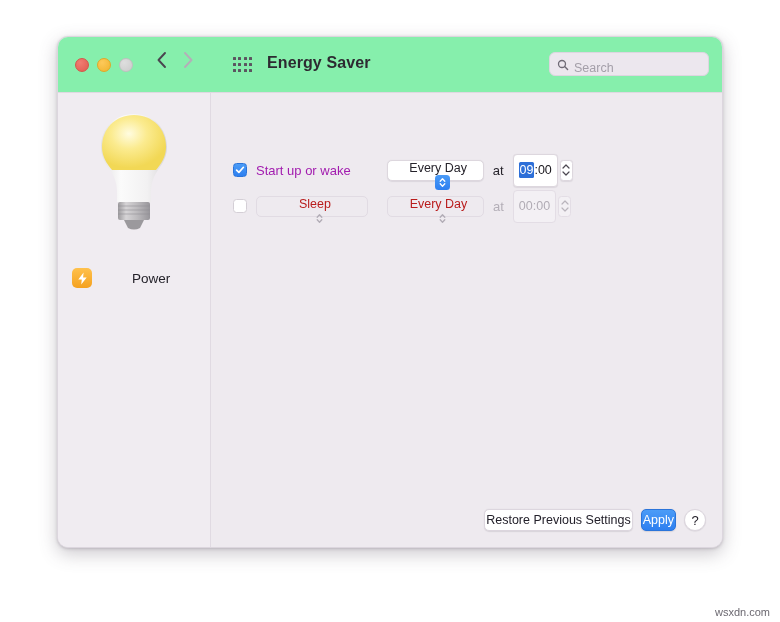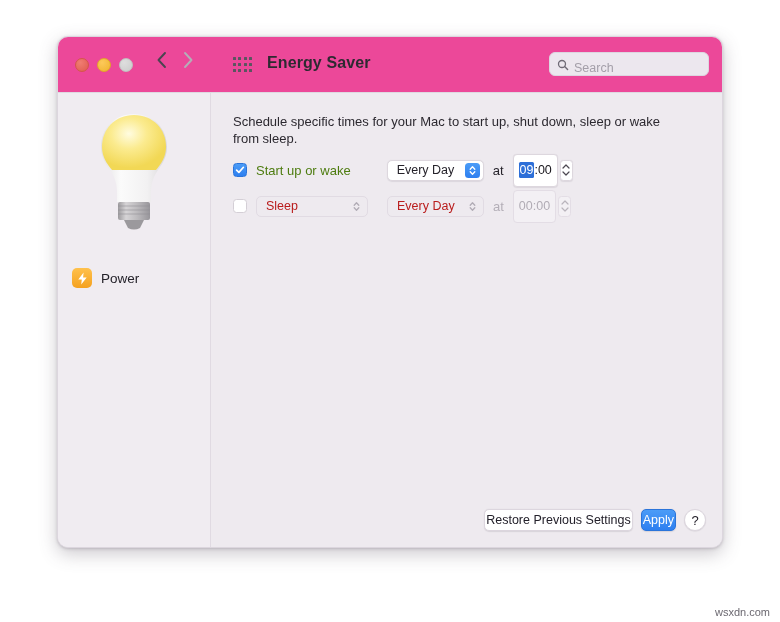--- a/index.html
+++ b/index.html
@@ -27,21 +27,21 @@
     box-shadow: 0 6px 18px rgba(90,80,95,0.30), 0 1px 3px rgba(90,80,95,0.25);
     overflow: hidden;
     border: 1px solid #dcd6de;
     box-sizing: border-box;
   }
 
   
   .titlebar {
     position: relative;
     height: 56px;
-    background: #ec4899;
+    background: #86efac;
     border-bottom: 1px solid #dfd9e1;
     box-sizing: border-box;
   }
   .traffic {
     position: absolute;
     left: 17px;
     top: 21px;
     display: flex;
     gap: 8px;
   }
@@ -157,20 +157,21 @@
     right: 8px;
   }
   .side-item {
     display: flex;
     align-items: center;
     height: 30px;
     border-radius: 7px;
     padding: 0 6px;
     margin-bottom: 2px;
     cursor: default;
+    gap: 31px;
   }
   .side-item.selected { background: #d9d4da; }
   .side-label {
     font-size: 13.5px;
     color: #24222a;
     margin-left: 9px;
   }
   .si-icon {
     width: 20px;
     height: 20px;
@@ -244,38 +245,39 @@
     background: linear-gradient(180deg, #4b9cf7 0%, #2d7ff0 100%);
     border: 1px solid #2a74da;
   }
   .cbx.unchecked {
     background: #ffffff;
     border: 1px solid #d4cfd6;
   }
 
   .row-label {
     font-size: 13px;
-    color: #4d7c0f;
+    color: #a21caf;
     margin-left: 9px;
     text-align: right;
   }
 
   
   .popup {
     height: 21px;
     border-radius: 5px;
     background: #ffffff;
     border: 1px solid #ddd7de;
     box-sizing: border-box;
     display: flex;
     align-items: center;
     justify-content: space-between;
     padding: 0 3px 0 9px;
     box-shadow: 0 0.5px 1px rgba(60,50,65,0.10);
     position: relative;
+    flex-direction: column;
   }
   .popup .ptext {
     font-size: 12.5px;
     color: #25222a;
     white-space: nowrap;
   }
   .popup .pchev {
     width: 15px;
     height: 15px;
     border-radius: 3.5px;
@@ -494,21 +496,20 @@
           </span>
           <span class="side-label">Power</span>
         </div>
 
 
       </div>
     </div>
 
     <div class="content">
 
-      <div class="desc">Schedule specific times for your Mac to start up, shut down, sleep or wake from sleep.</div>
 
       <div class="row row-1">
         <span class="cbx checked">
           <svg width="10" height="10" viewBox="0 0 10 10">
             <path d="M1.6 5.1 L3.9 7.4 L8.4 2.3" fill="none" stroke="#ffffff" stroke-width="1.7" stroke-linecap="round" stroke-linejoin="round"></path>
           </svg>
         </span>
         <span class="row-label">Start up or wake</span>
 
         <span style="width:36px"></span>

